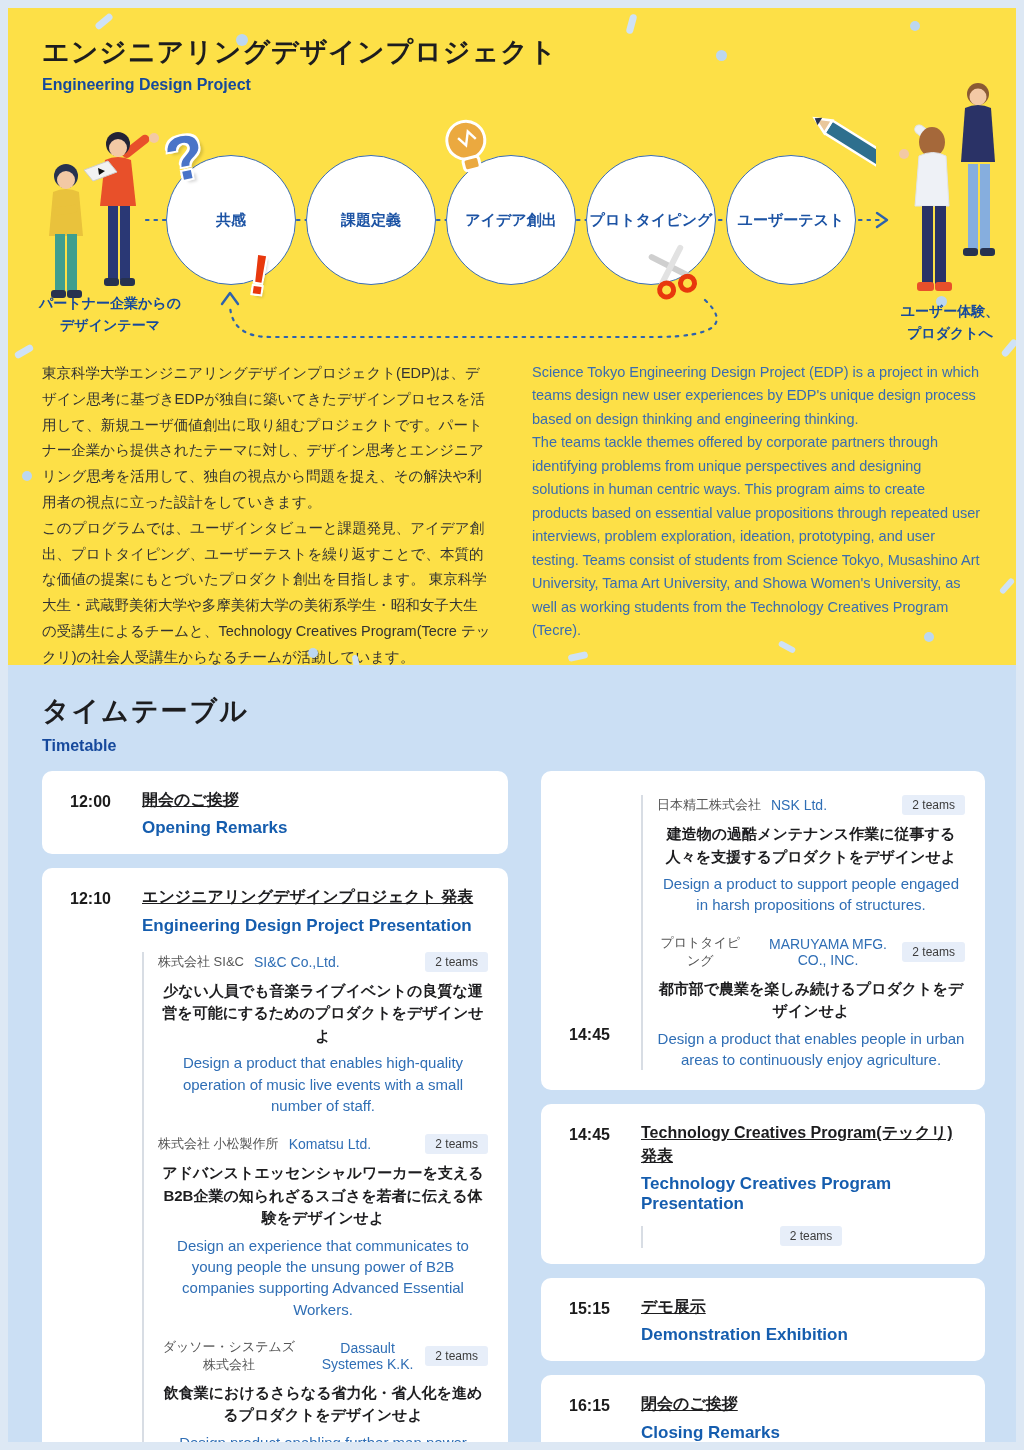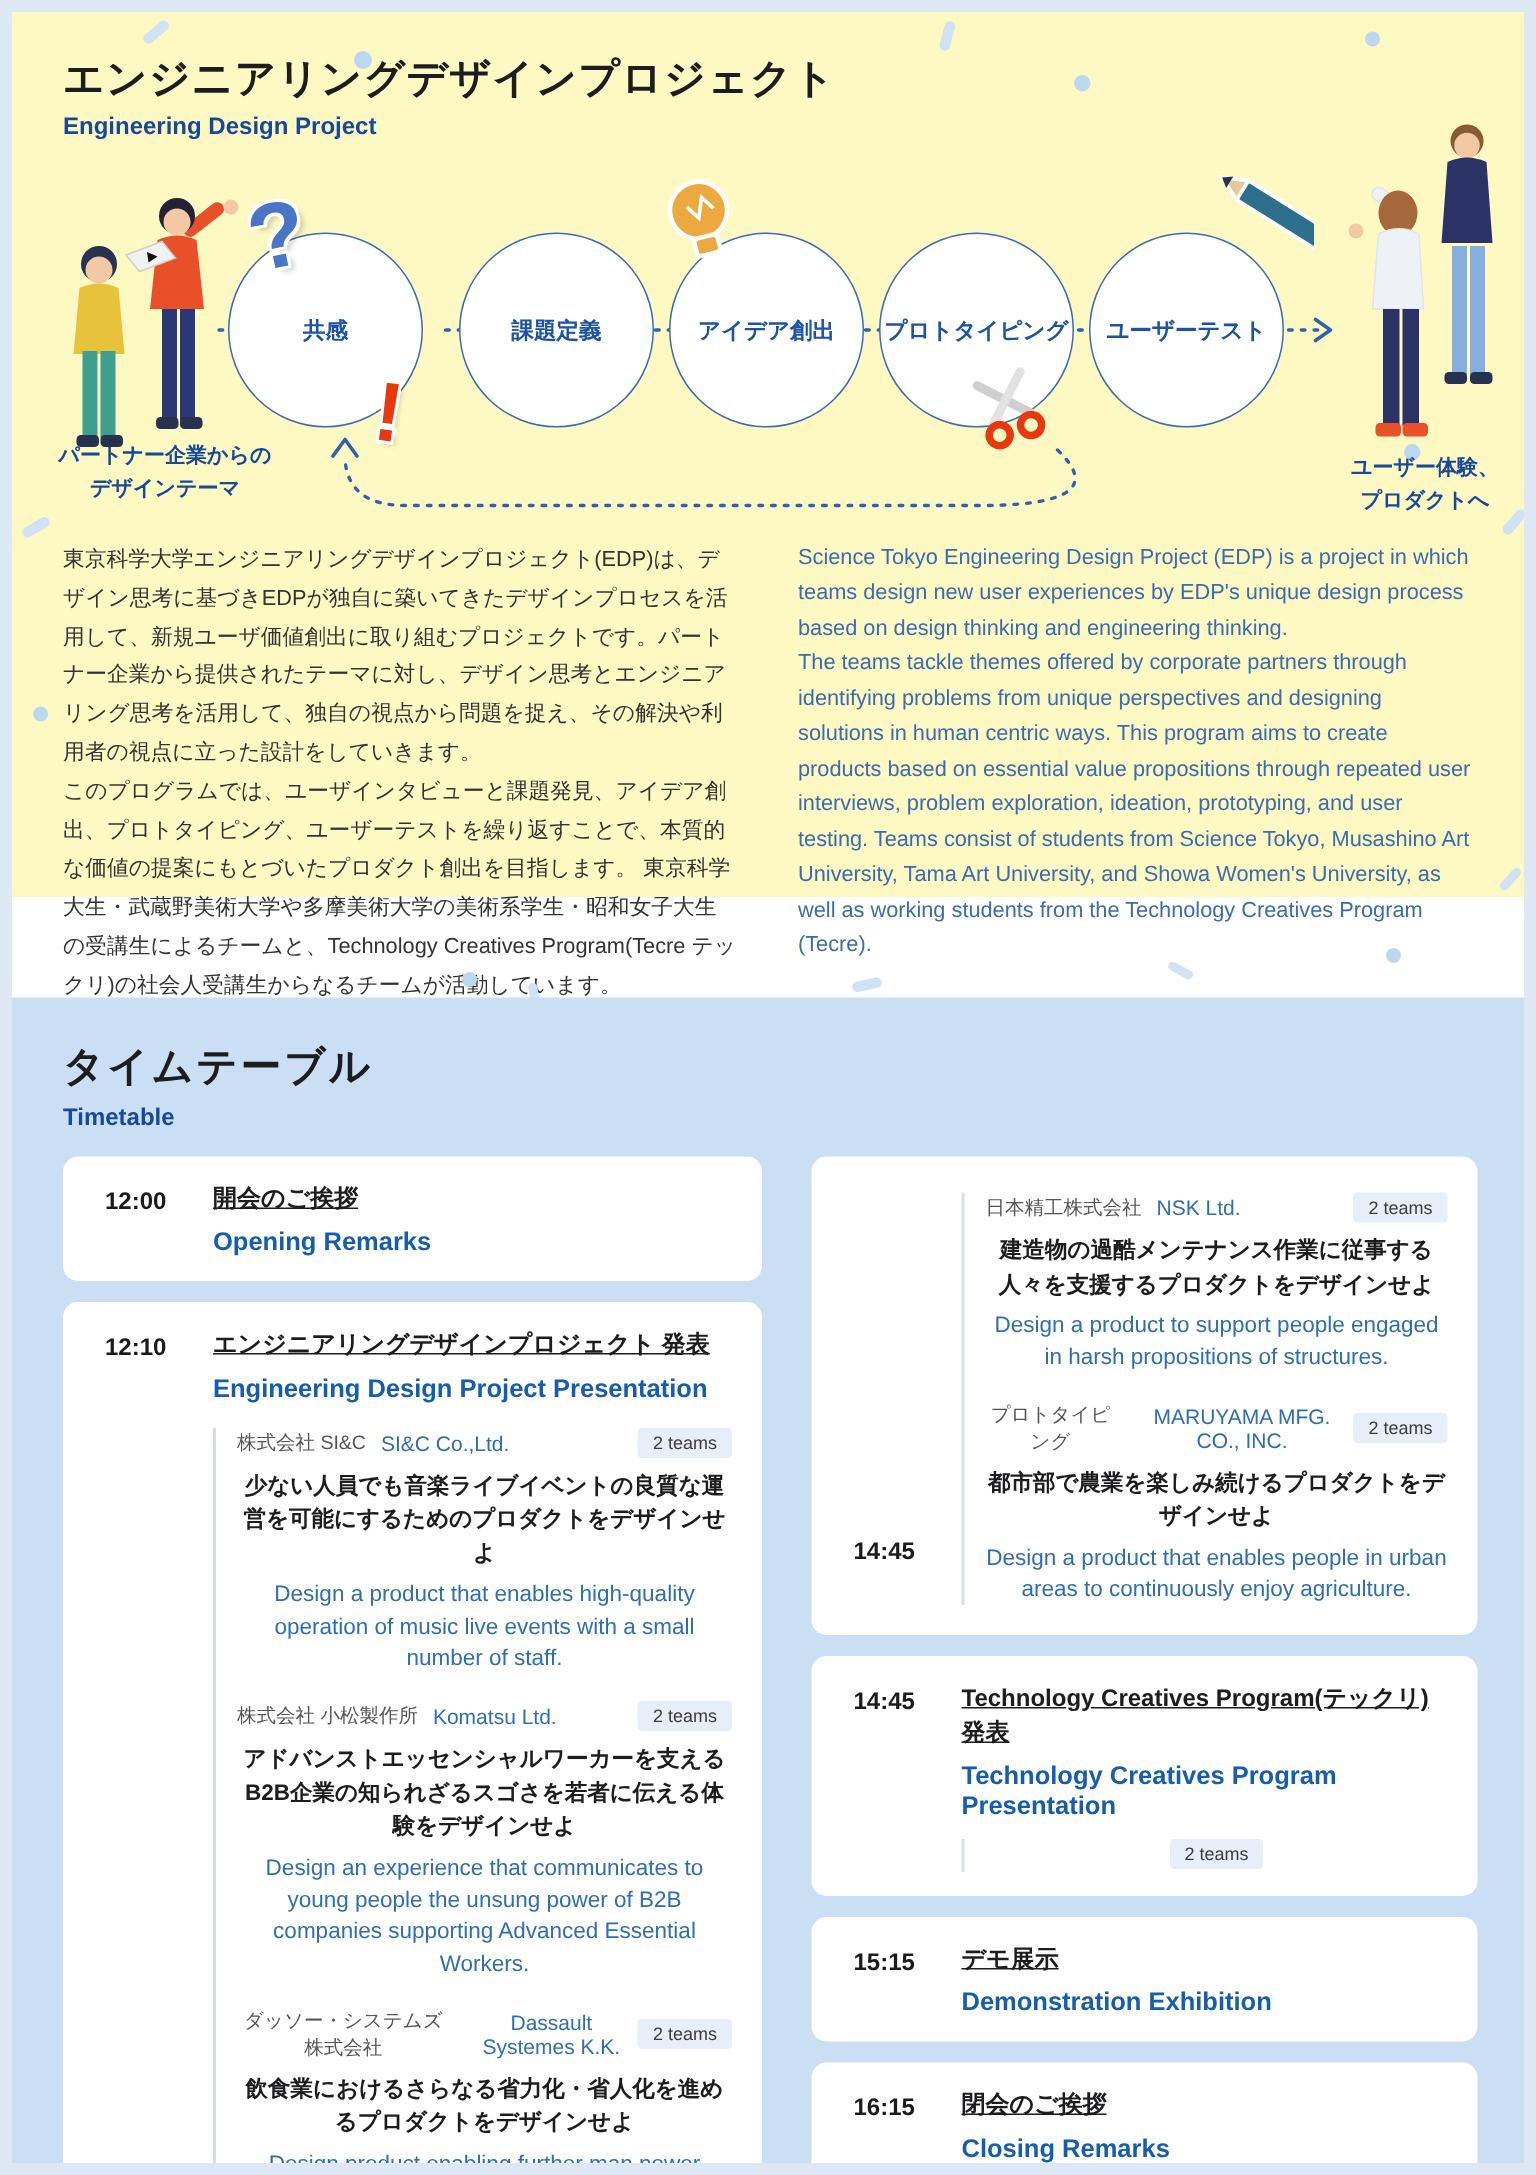--- a/index.html
+++ b/index.html
@@ -6,21 +6,21 @@
   html,body { background:#e8eef6; }
   body { font-family:"Liberation Sans","DejaVu Sans",sans-serif; }
   .page {
     position:relative; width:1024px; height:1450px; margin:0 auto;
     background:#fff; border:8px solid #dde8f4; overflow:hidden;
   }
   
   .dot { position:absolute; border-radius:50%; background:#bcd7f0; }
   .bar { position:absolute; border-radius:4px; background:#cfe2f6; }
   
-  .hero { position:relative; height:590px; background:#fef9c3; }
+  .hero { position:relative; height:657px; background:#fde047; }
   .hdr { padding:26px 0 0 34px; position:relative; z-index:2; }
   .title-jp { font-size:27px; font-weight:700; color:#1d1d1f; letter-spacing:1px; }
   .title-en { font-size:16px; font-weight:700; color:#16499c; margin-top:6px; }
   
   .diagram { position:relative; height:255px; }
   .circle {
     position:absolute; width:130px; height:130px; border:1.6px solid #3a6cb5;
     border-radius:50%; top:61px; display:flex; align-items:center; justify-content:center;
     background:#fff;
   }
@@ -100,21 +100,21 @@
           <line x1="711" y1="126" x2="721" y2="126"></line>
           <line x1="851" y1="126" x2="876" y2="126"></line>
           <path d="M 697 206 Q 735 242 650 243 L 262 243 Q 224 243 222 212"></path>
         </g>
         <g stroke="#2e62ad" stroke-width="2.4" fill="none" stroke-linecap="round" stroke-linejoin="round">
           <path d="M 869 119 L 879 126 L 869 133"></path>
           <path d="M 214 210 L 222 199 L 230 210"></path>
         </g>
       </svg>
 
-      <div class="circle" style="left:144px;">
+      <div class="circle" style="left:158px;">
           <span>共感</span>
         </div>
       <div class="circle" style="left:298px;">
           <span>課題定義</span>
         </div>
       <div class="circle" style="left:438px;">
           <span>アイデア創出</span>
         </div>
       <div class="circle" style="left:578px;">
           <span>プロトタイピング</span>

